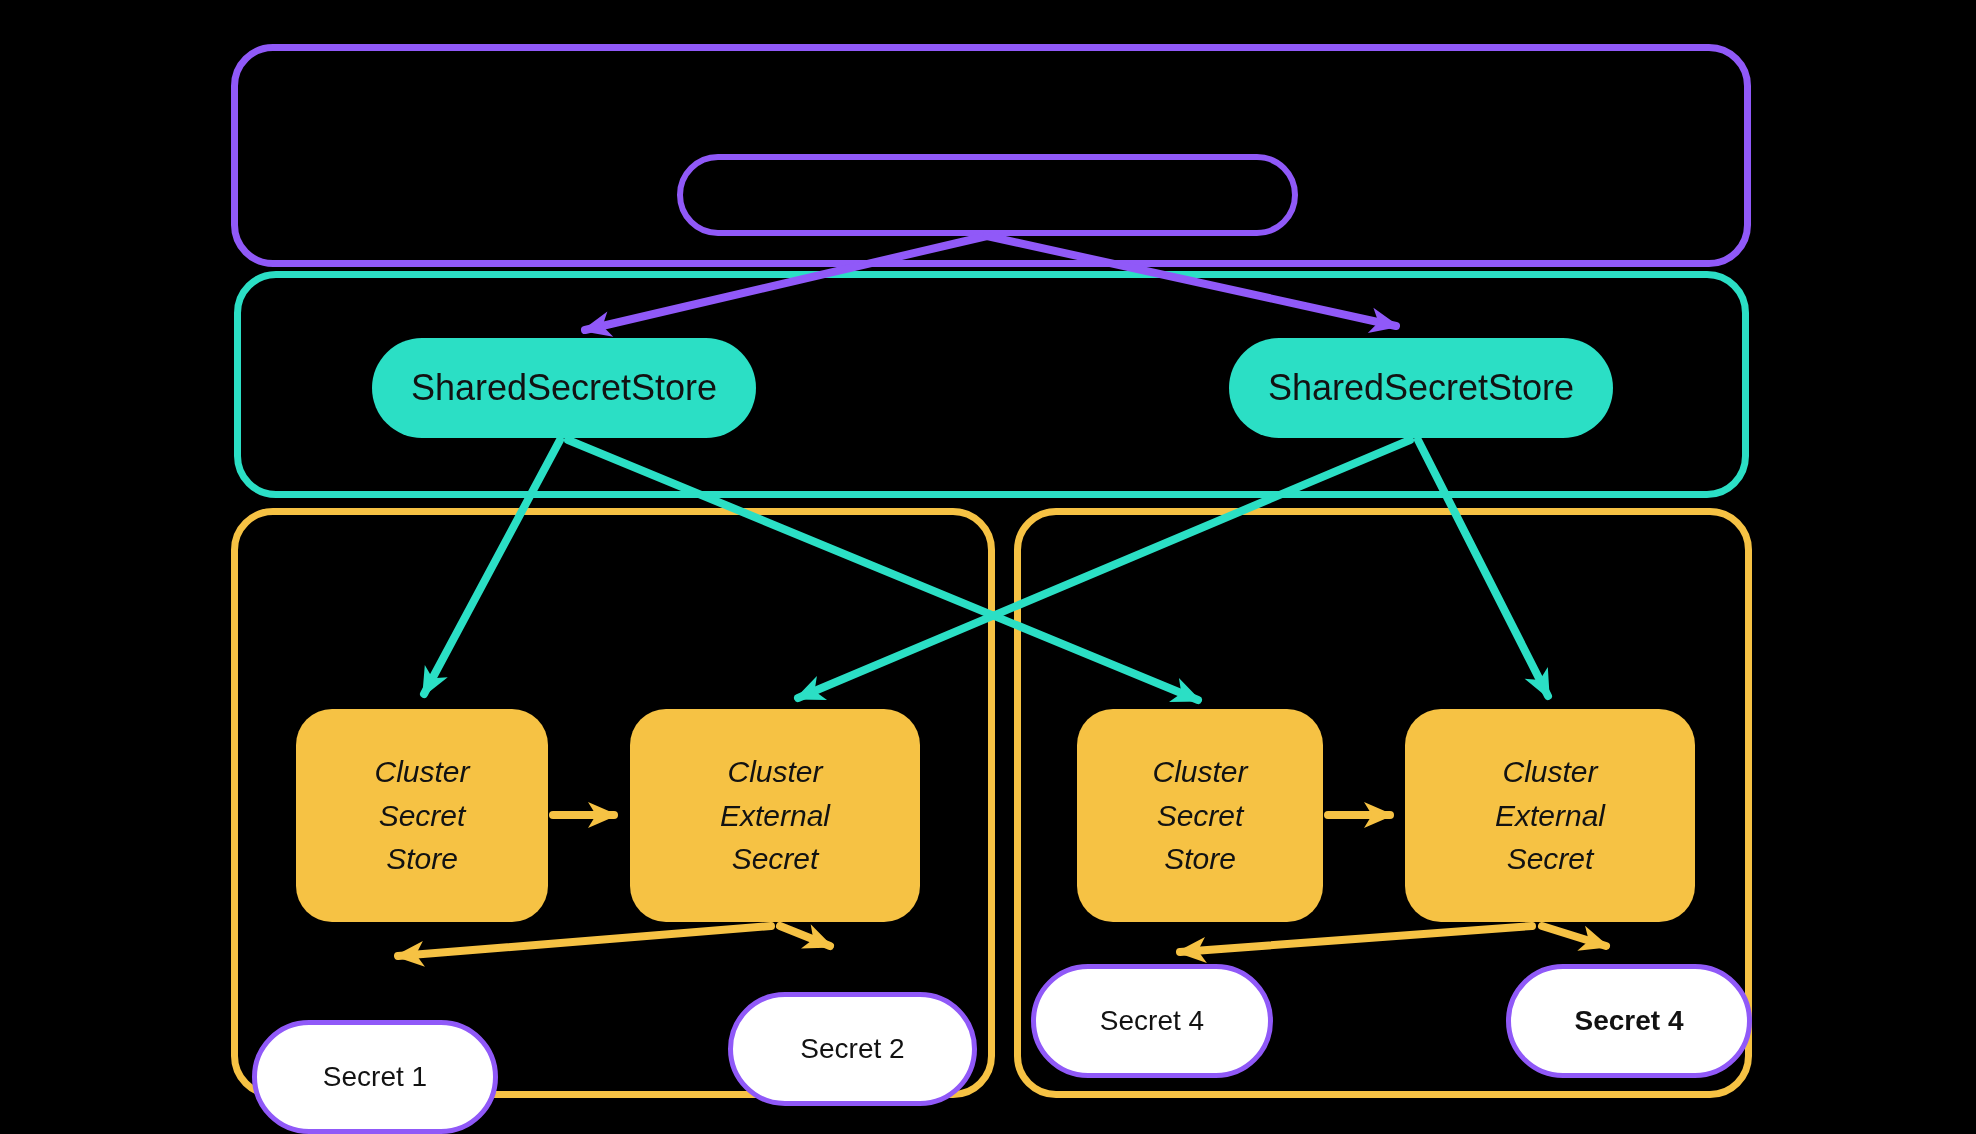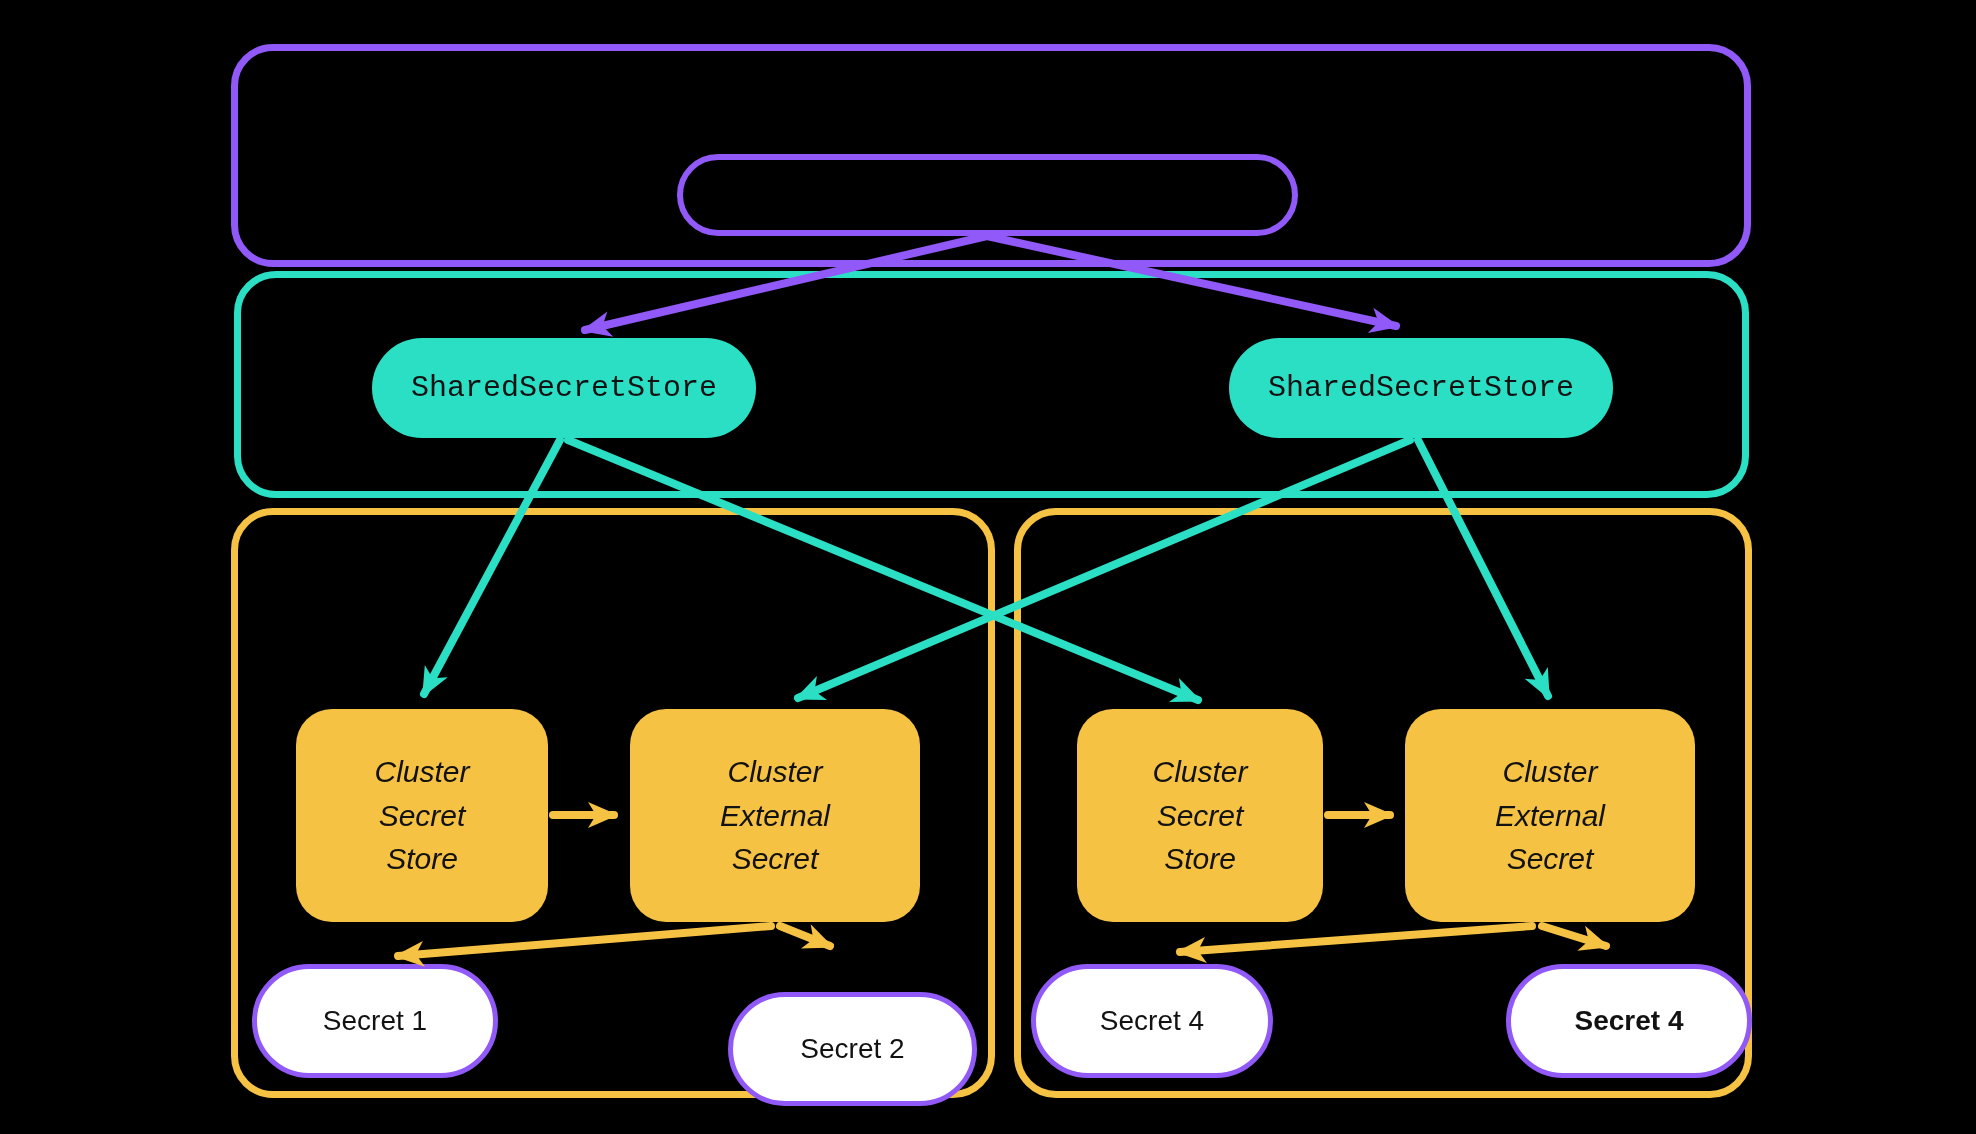--- a/index.html
+++ b/index.html
@@ -31,22 +31,21 @@
     align-items: center;
     justify-content: center;
     text-align: center;
     color: var(--label-text, #121212);
     z-index: 2;
     font-weight: 500;
   }
   .node.teal-fill {
     background: var(--teal, #2BDFC5);
     border-radius: 52px;
-    font-size: 30px;
-    font-family: Liberation Mono, monospace;
+    font-size: 36px;
   }
   .node.yellow-fill {
     background: var(--yellow, #F6C244);
     border-radius: 36px;
     font-size: 30px;
     line-height: 1.45;
     font-style: italic;
   }
   .node.secret {
     background: var(--secret-fill, #FFFFFF);
@@ -104,21 +103,21 @@
 Secret
 Store</span>
   </div>
 
   <div class="node yellow-fill" style="left:1405px; top:709px; width:290px; height:213px;">
     <span class="multiline">Cluster
 External
 Secret</span>
   </div>
 
-  <div class="node secret" style="left:252px; top:964px; width:246px; height:114px;">
+  <div class="node secret" style="left:252px; top:1020px; width:246px; height:114px;">
     <span>Secret 1</span>
   </div>
 
   <div class="node secret" style="left:728px; top:956px; width:249px; height:114px;margin-top:36px;">
     <span>Secret 2</span>
   </div>
 
   <div class="node secret" style="left:1031px; top:964px; width:242px; height:114px;">
     <span>Secret 4</span>
   </div>

